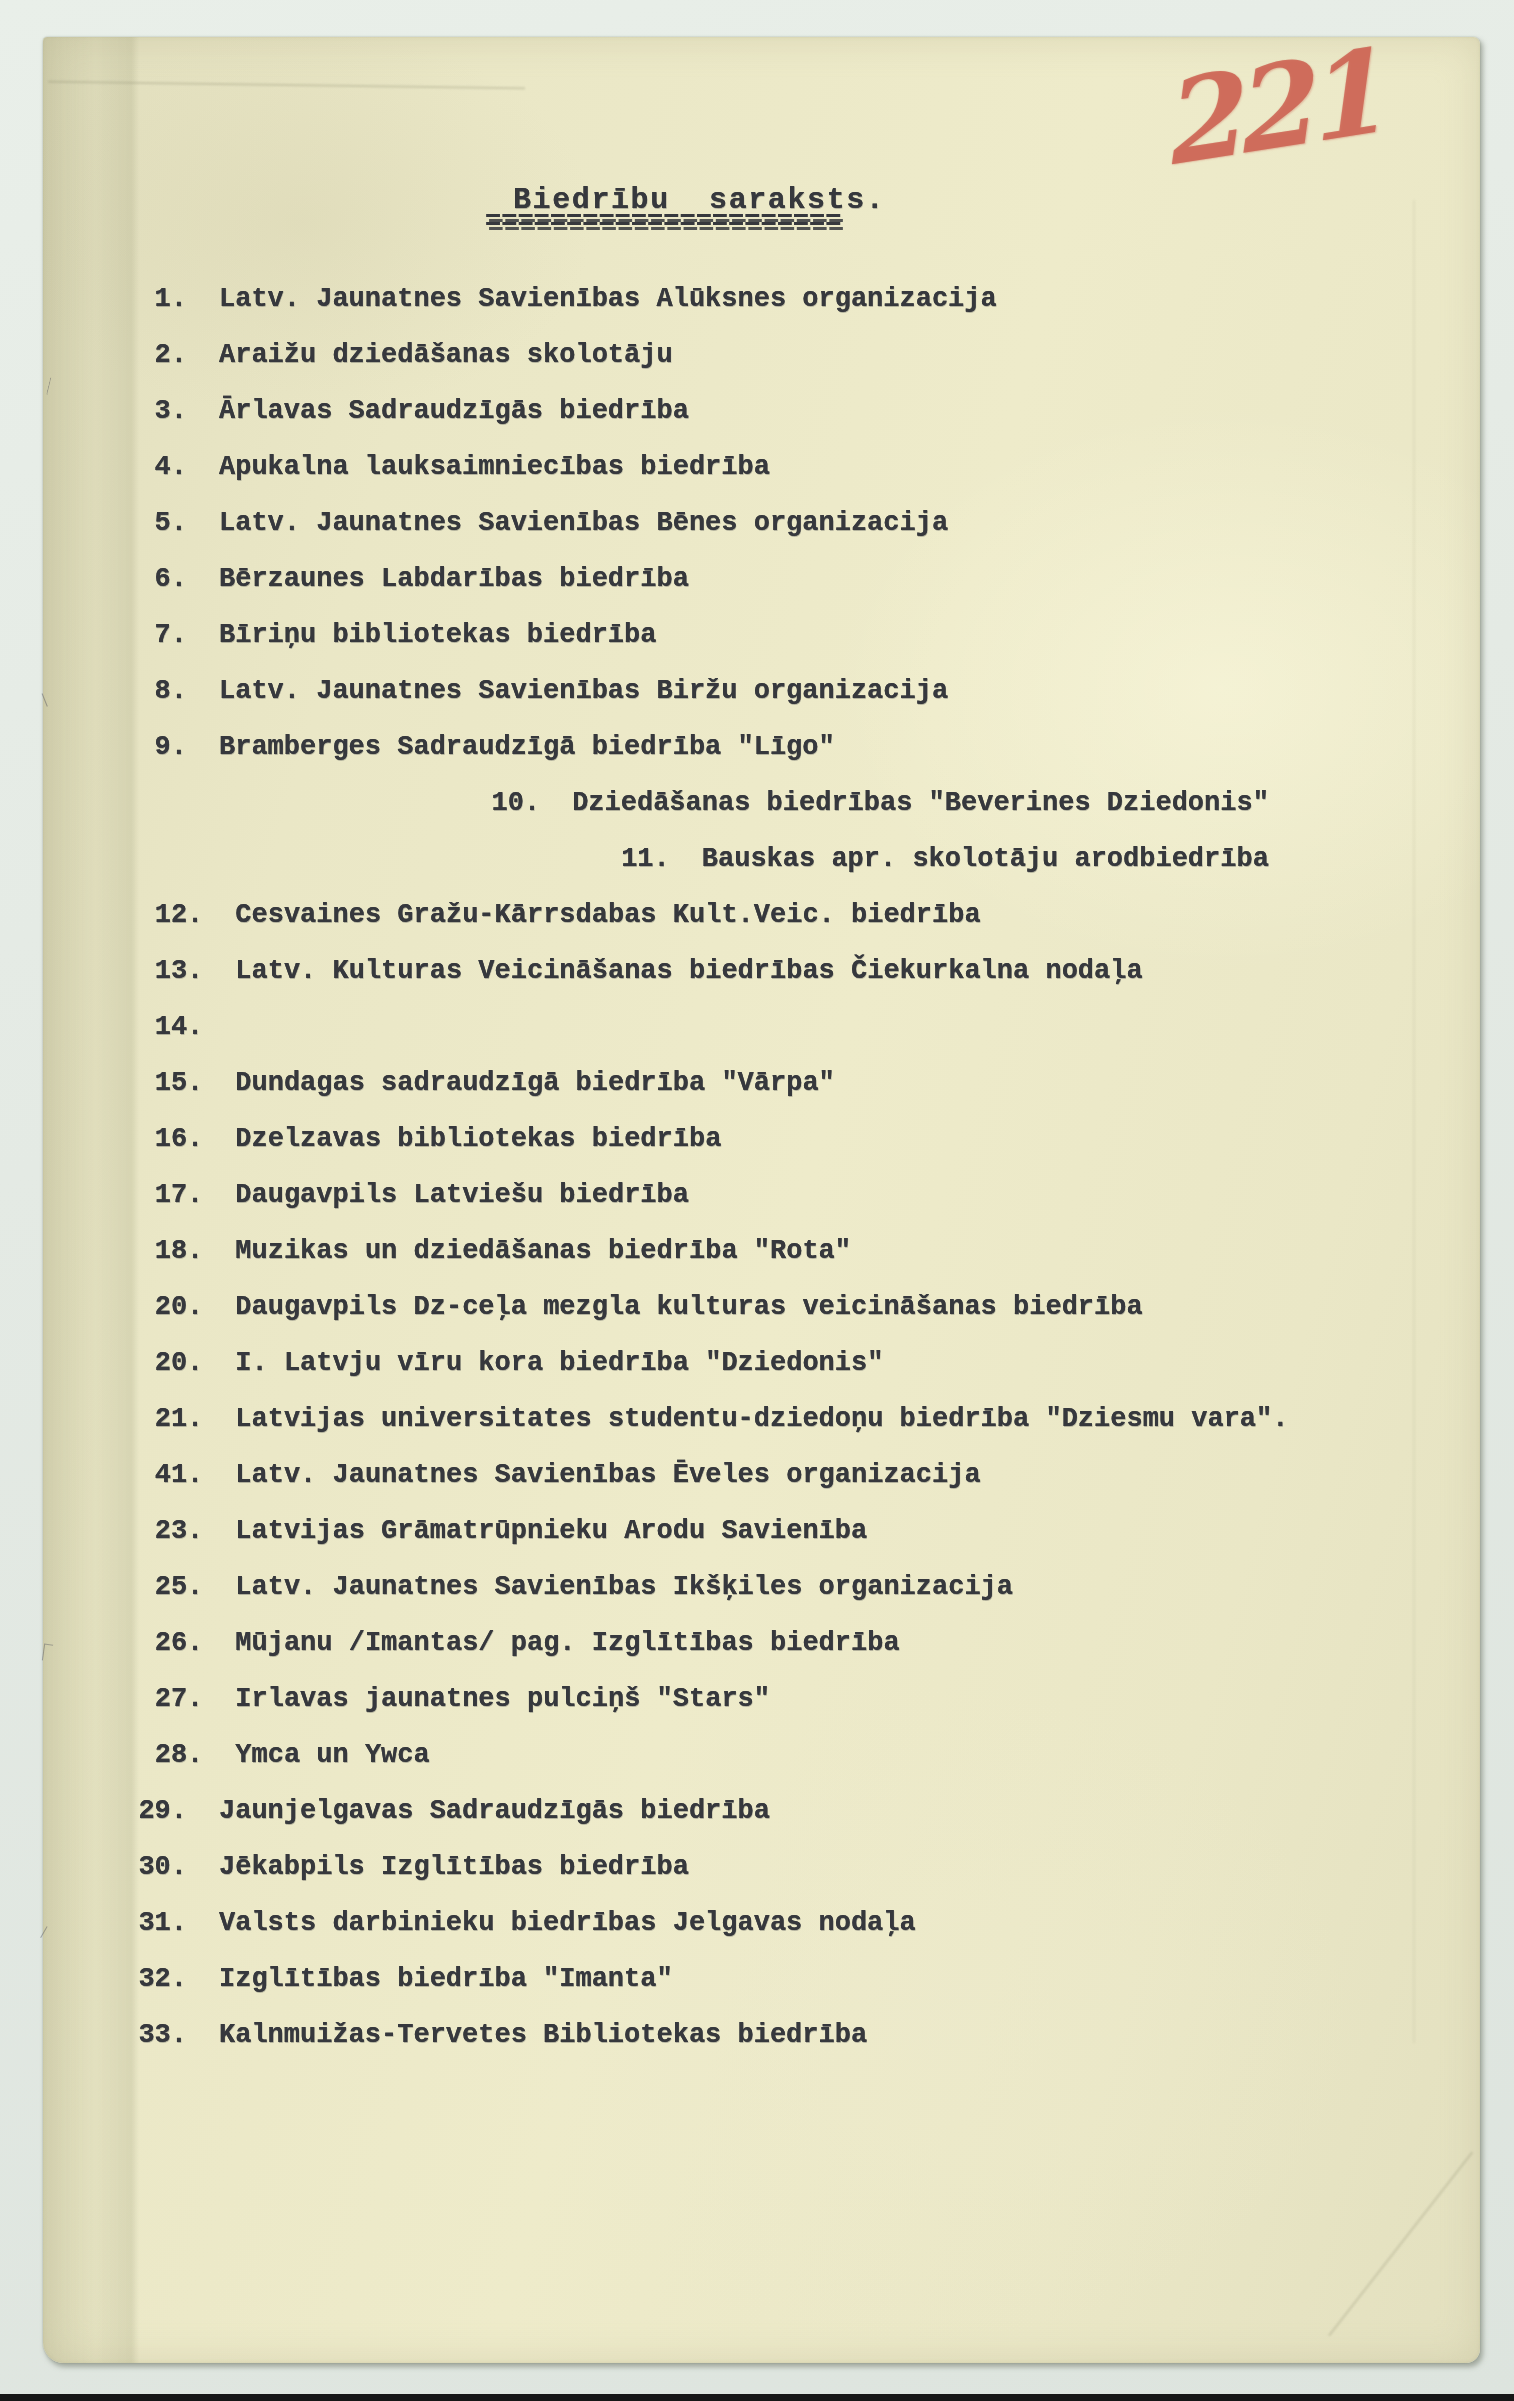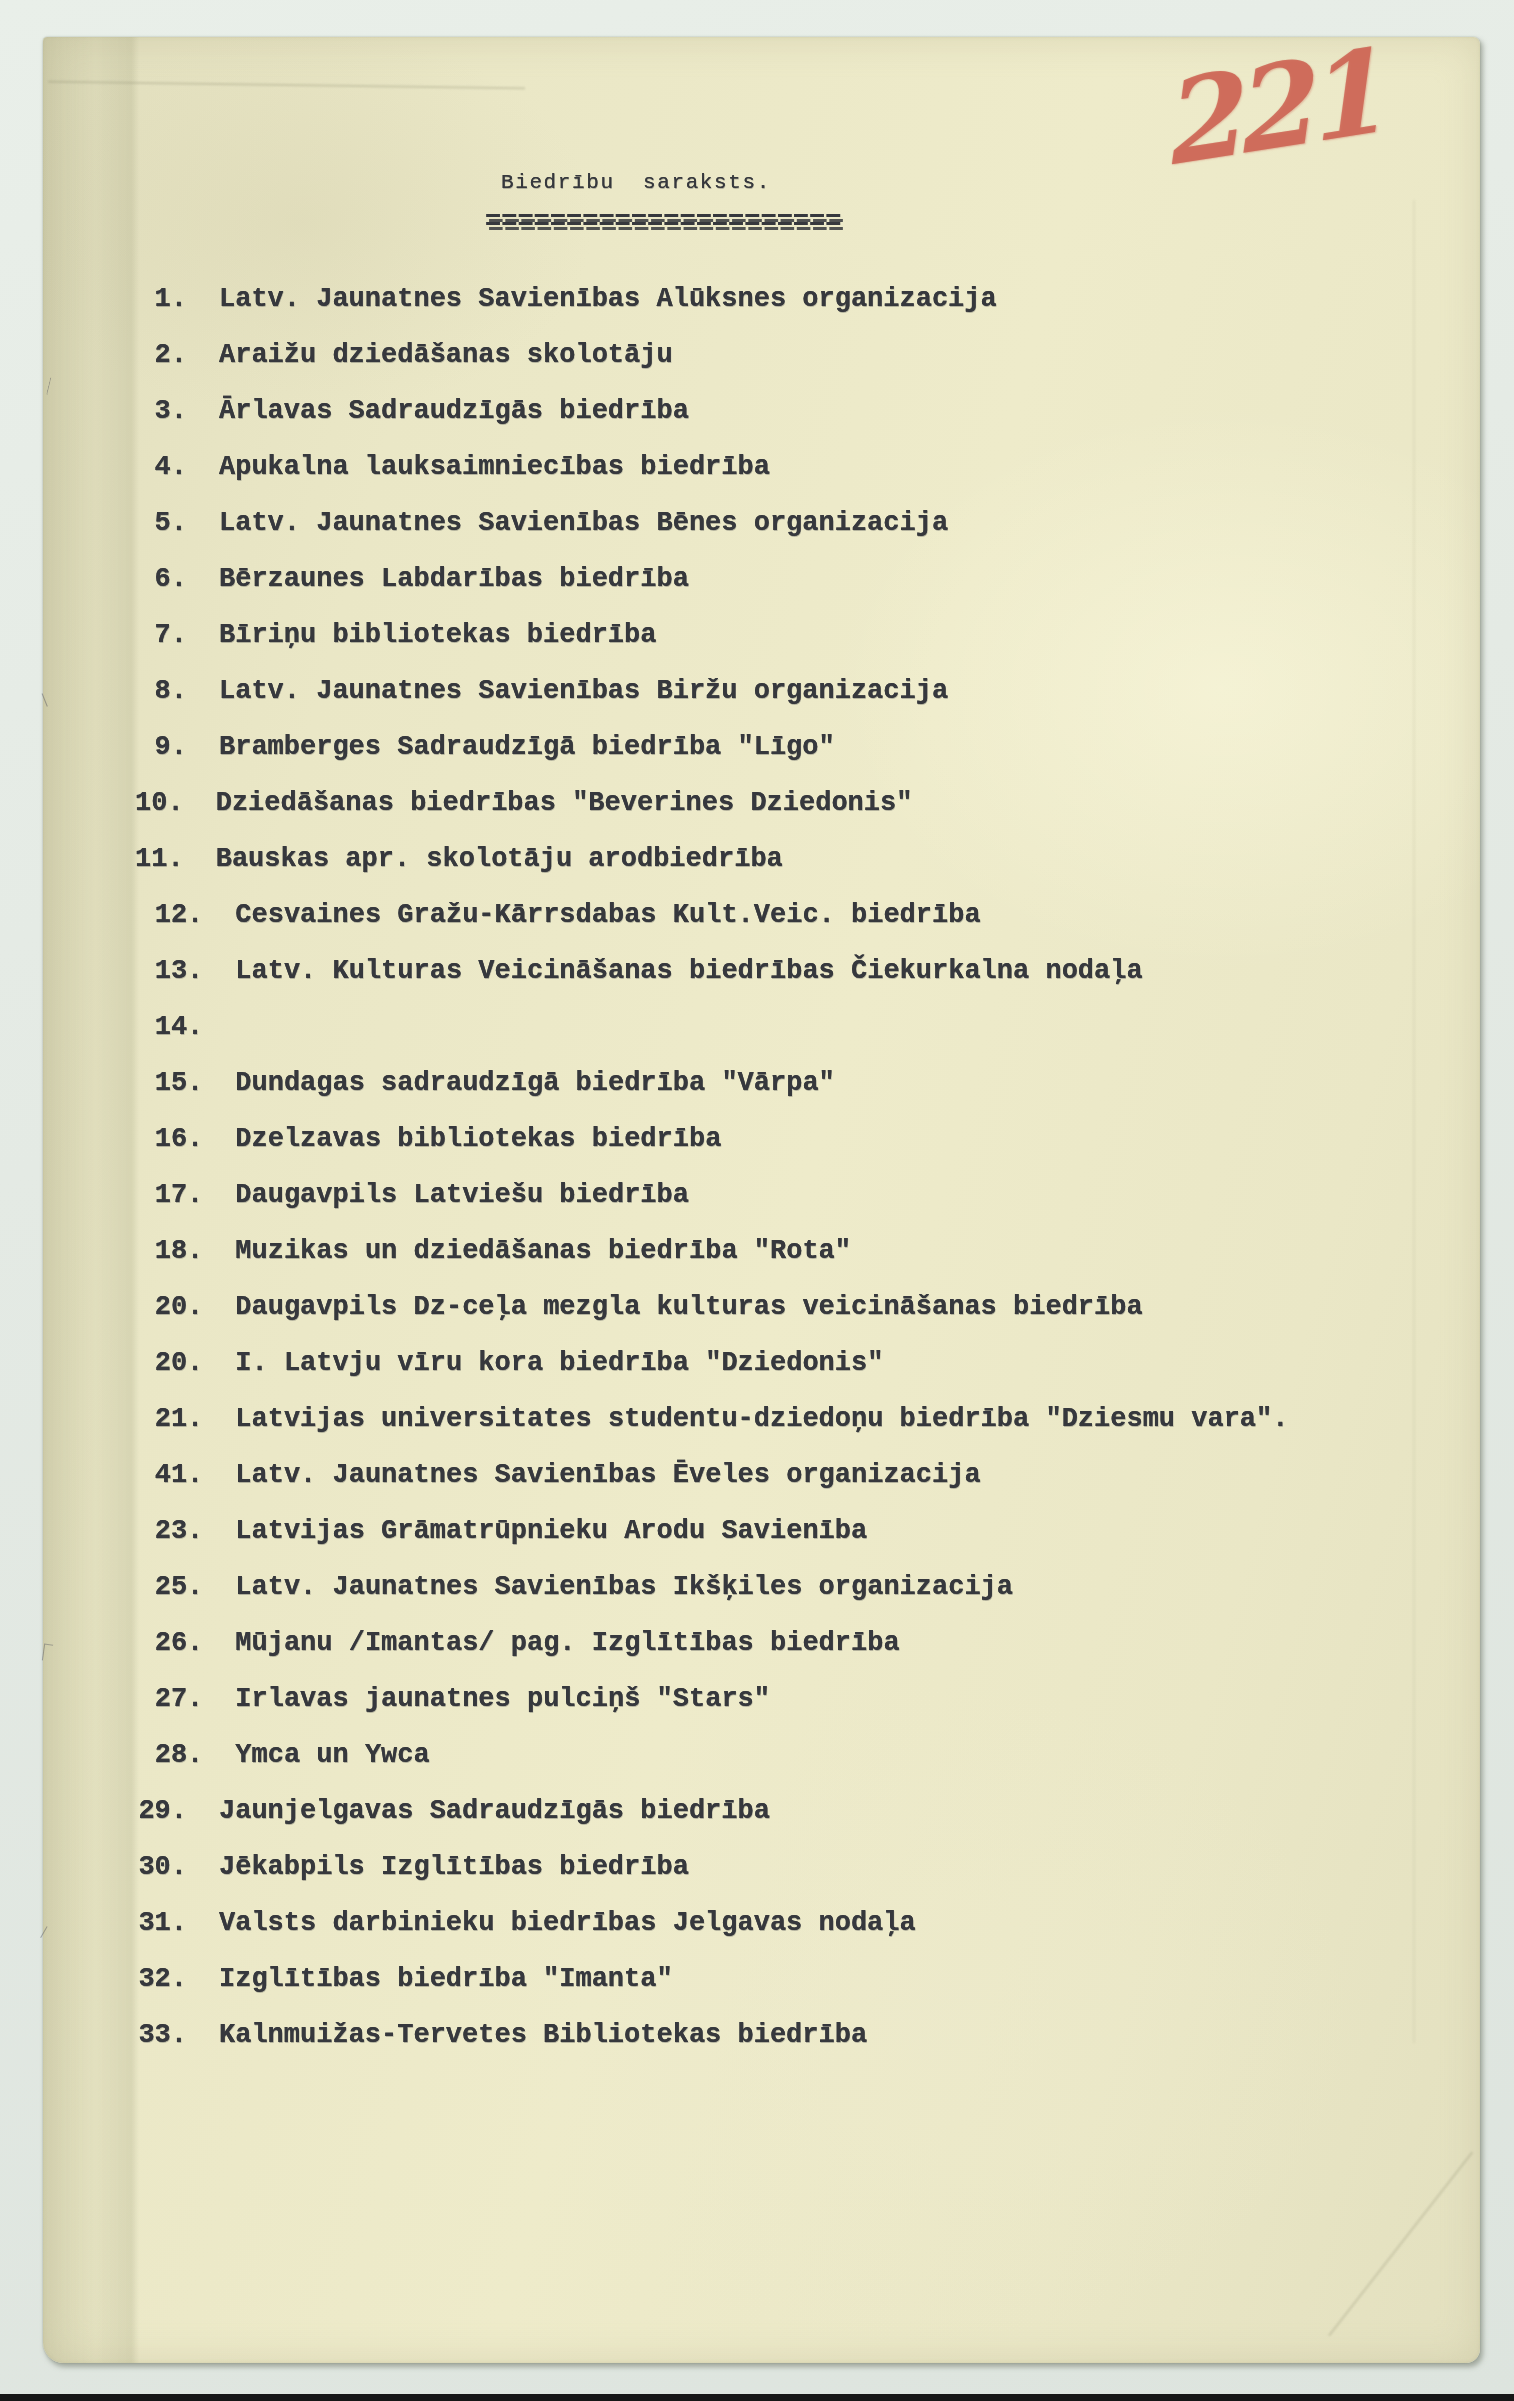--- a/index.html
+++ b/index.html
@@ -46,38 +46,38 @@
     position:absolute;left:1126px;top:12px;
     font-family:"DejaVu Serif", serif;font-style:italic;font-weight:700;
     font-size:115px;line-height:1;letter-spacing:-7.6px;
     color:rgba(204,95,79,0.82);
     transform:rotate(-9deg) skewX(-6deg);
     text-shadow:1.1px 1.1px 1.6px rgba(204,95,79,0.30), -0.5px 0 1.1px rgba(204,95,79,0.25);
   }
   
   .typed{color:#36383d;text-shadow:0 0 0.5px rgba(48,50,56,0.85),0.5px 0.5px 0.5px rgba(48,50,56,0.30);}
   .title{
-    position:absolute;left:458px;top:134px;margin:0;
-    font-size:21px;font-weight:400;letter-spacing:1.6px;white-space:pre;
+    position:absolute;left:458px;top:134px;margin:12px;
+    font-size:30px;font-weight:700;letter-spacing:1.6px;white-space:pre;
   }
   .title-underline{
     position:absolute;left:442px;top:172px;
     font-size:27px;font-weight:700;line-height:1;white-space:pre;
     text-shadow:2.7px 4.9px 0 rgba(54,56,61,0.85),0 0 0.5px rgba(48,50,56,0.8);
   }
   .entries{
     position:absolute;left:91px;top:247px;margin:0;padding:0;list-style:none;
     font-size:27px;font-weight:700;
   }
   .row{display:flex;align-items:flex-start;height:56px;white-space:pre;}
   .row .num{display:inline-block;width:53px;text-align:right;flex:0 0 auto;}
   .row .name{margin-left:32px;}
   
   .row:nth-child(n+12):nth-child(-n+27){transform:translateX(16.3px);}
-  .row:nth-child(10),.row:nth-child(11){transform:translateX(-3.3px);}
+  .row:nth-child(10),.row:nth-child(11){transform:translateX(-3.3px);justify-content:flex-end;}
   
   .bottom-strip{position:absolute;left:0;bottom:0;width:100%;height:7px;background:#161616;}
 </style>
 </head>
 <body>
 
 <div class="scan">
   <div class="paper">
     <div class="fold-left"></div>
     <div class="crease crease-top"></div>

